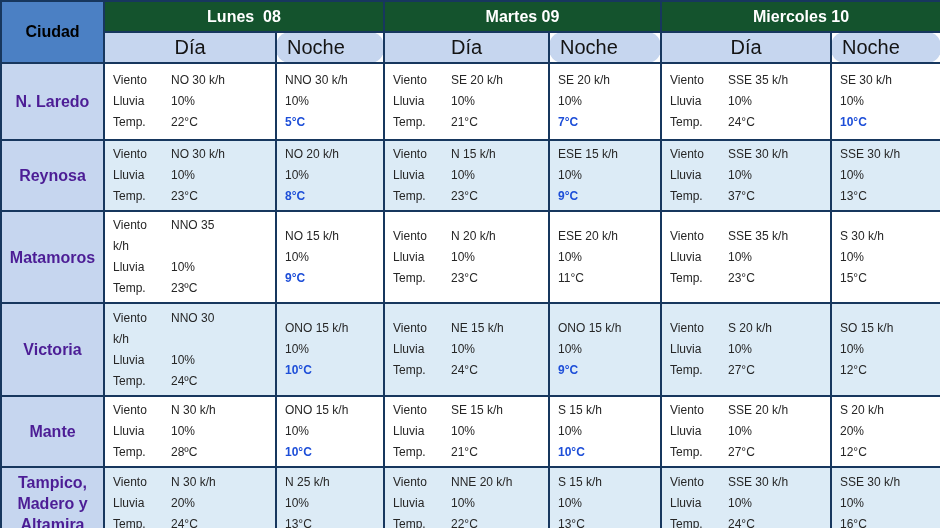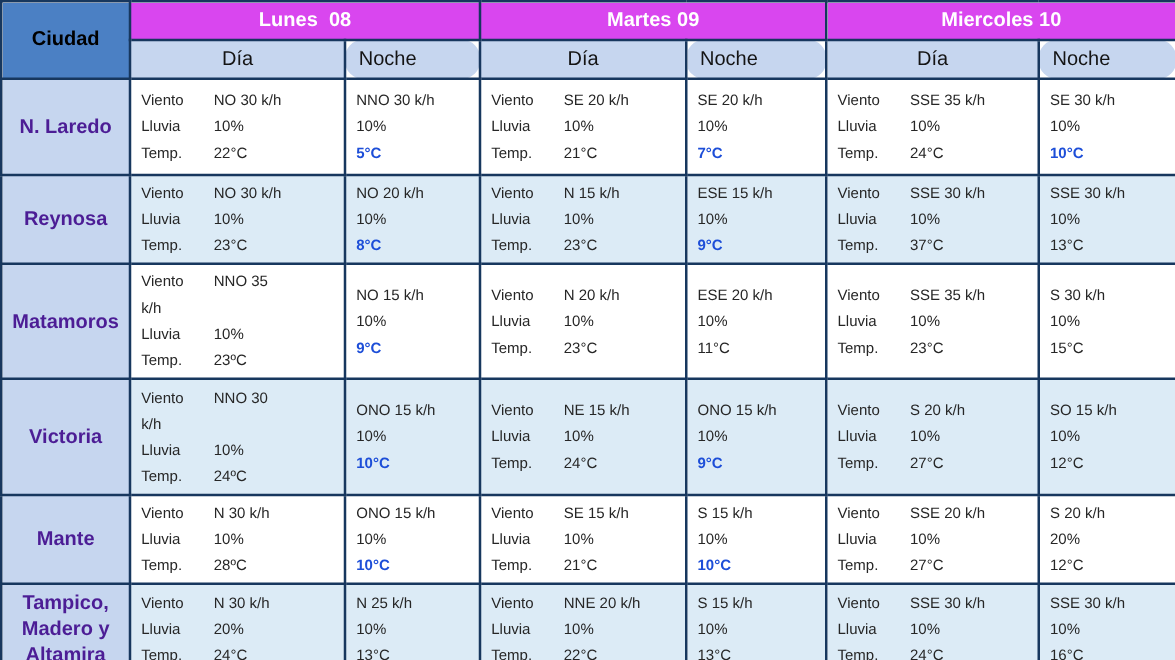--- a/index.html
+++ b/index.html
@@ -9,31 +9,31 @@
     width:940px;height:528px;
     font-family:"Liberation Sans",sans-serif;
     background:#fff;
   }
   .forecast th,.forecast td{
     border:2px solid #17375e;
     overflow:hidden;
     padding:0;
   }
   th.day-header{
-    background:#d946ef;color:#ffffff;
+    background:#14532d;color:#ffffff;
     font-size:16px;font-weight:bold;
     text-align:center;white-space:pre;
   }
   th.city-header{
     background:#4b80c4;color:#000000;
     font-size:16px;font-weight:bold;text-align:center;
   }
   th.sub-header{
     background:#c6d6ef;color:#141414;
-    font-size:16px;font-weight:normal;
+    font-size:20px;font-weight:normal;
   }
   th.sub-dia{text-align:center;}
   th.sub-noche{text-align:left;padding-left:10px;border-radius:14px;}
   td.city-cell{
     background:#c6d6ef;color:#4c1d95;
     font-size:16px;font-weight:bold;
     text-align:center;vertical-align:middle;
     padding:0 4px;line-height:21px;
   }
   td.data-cell{

